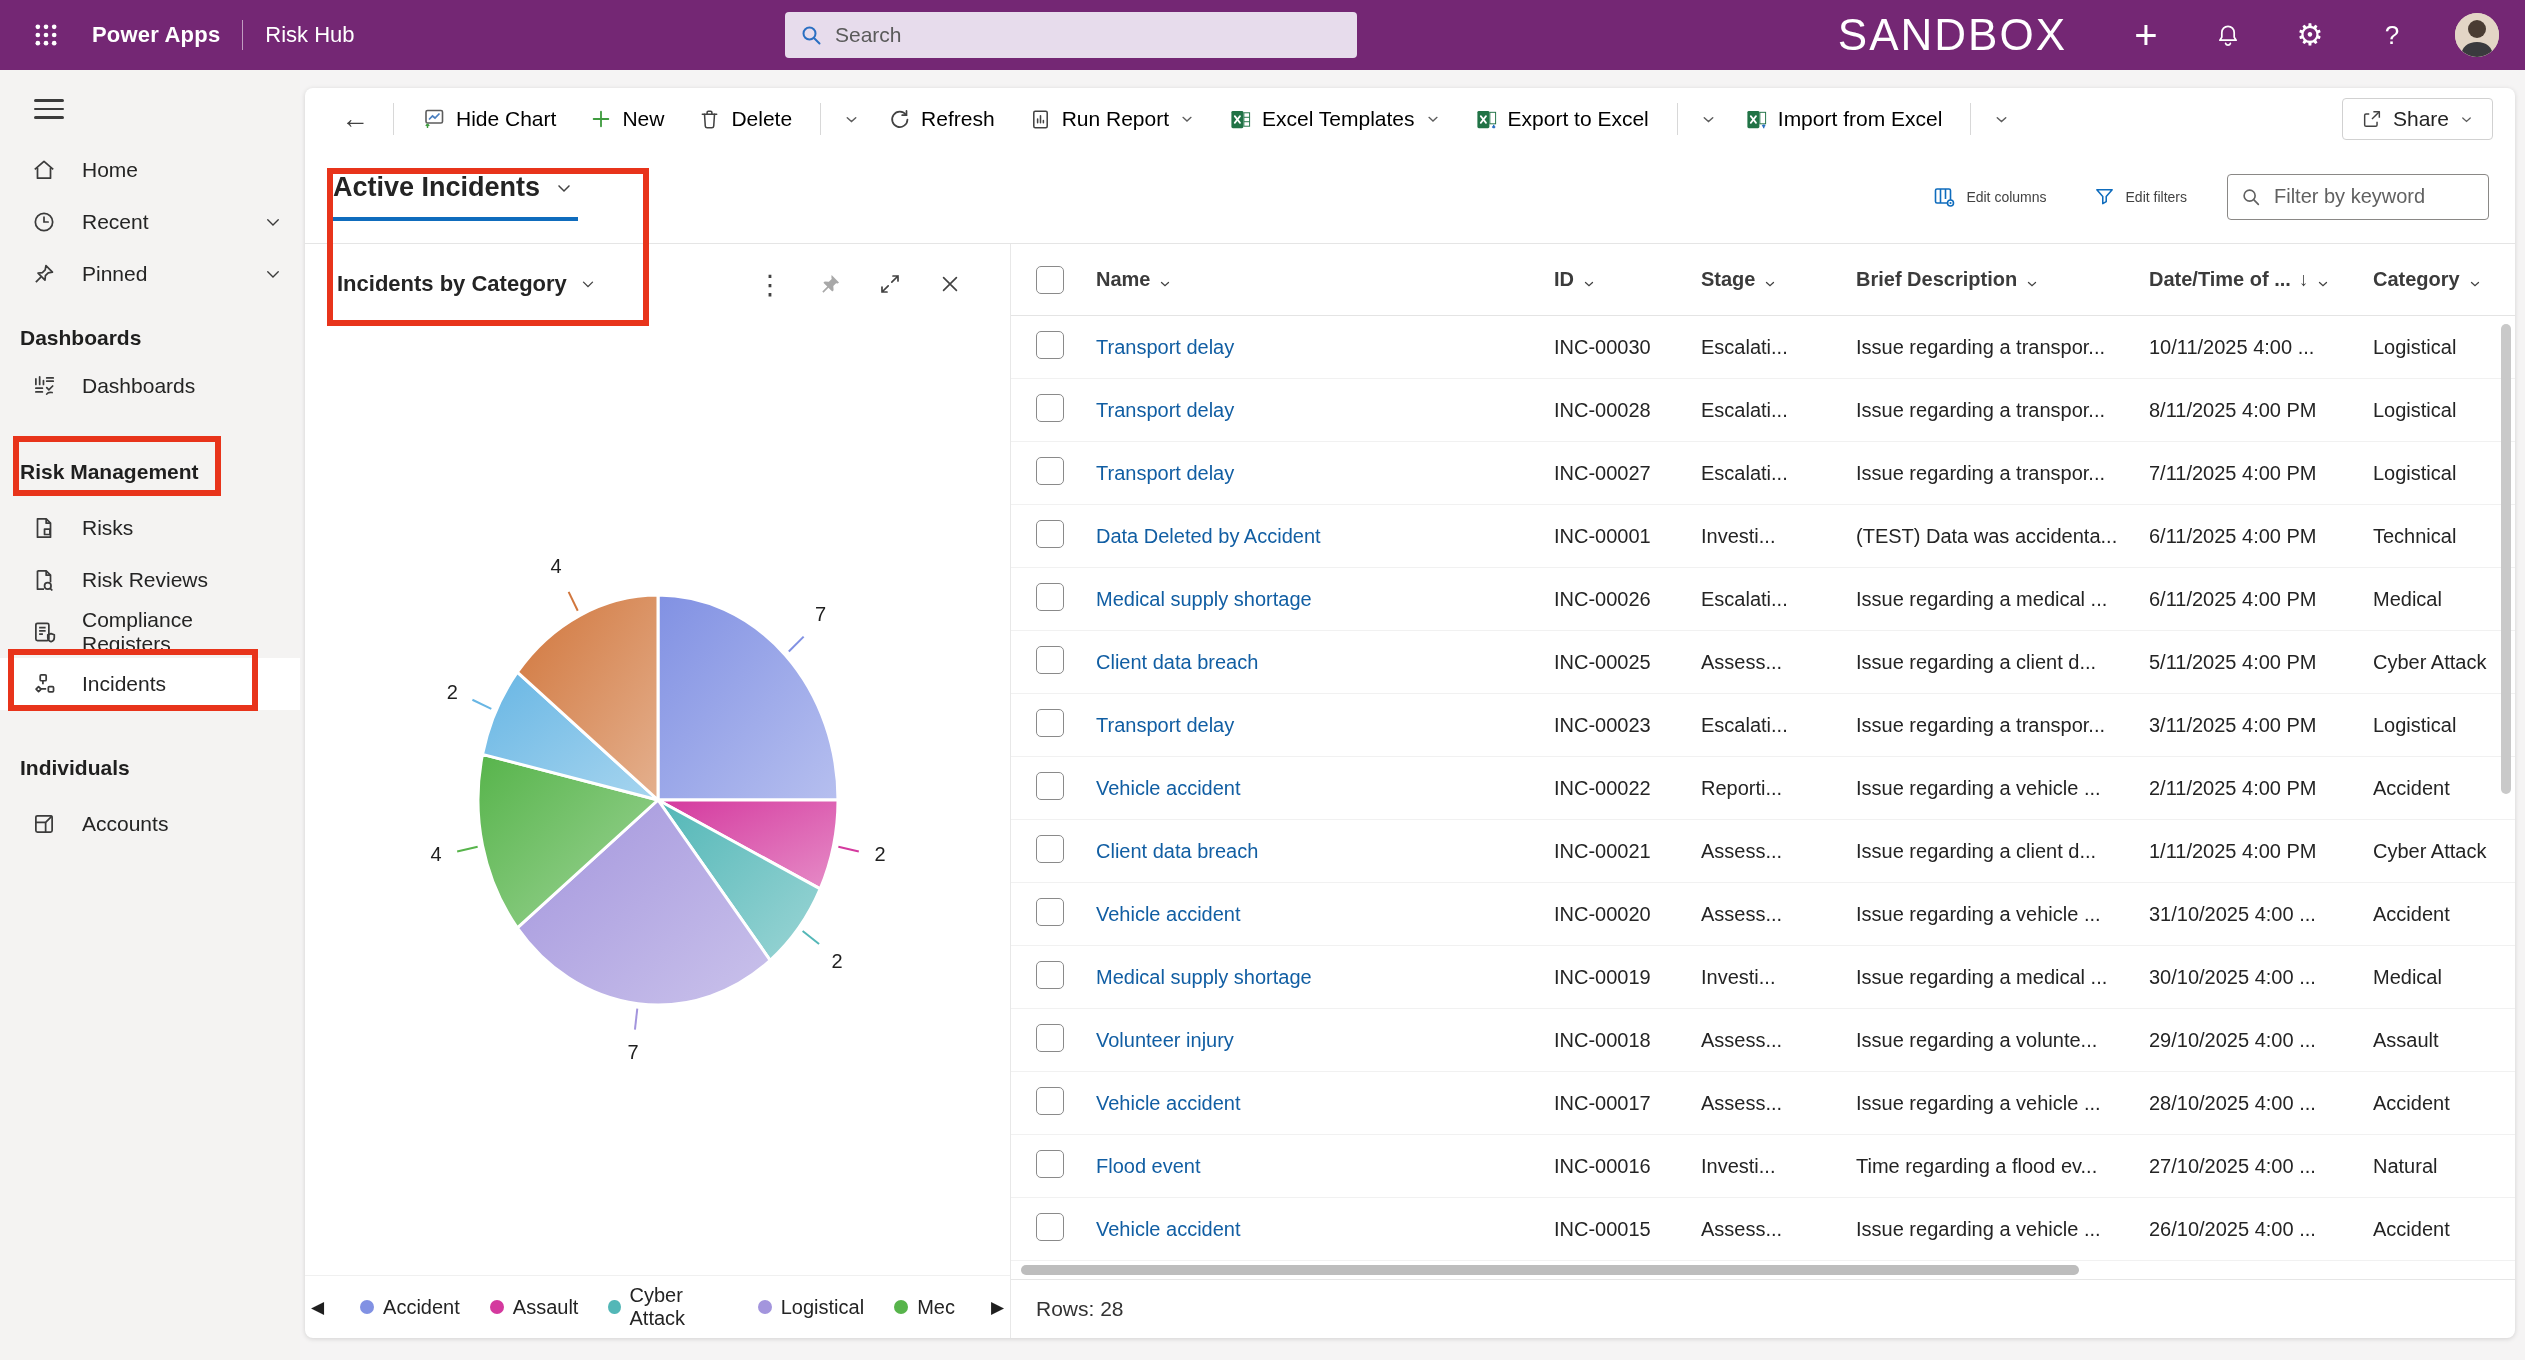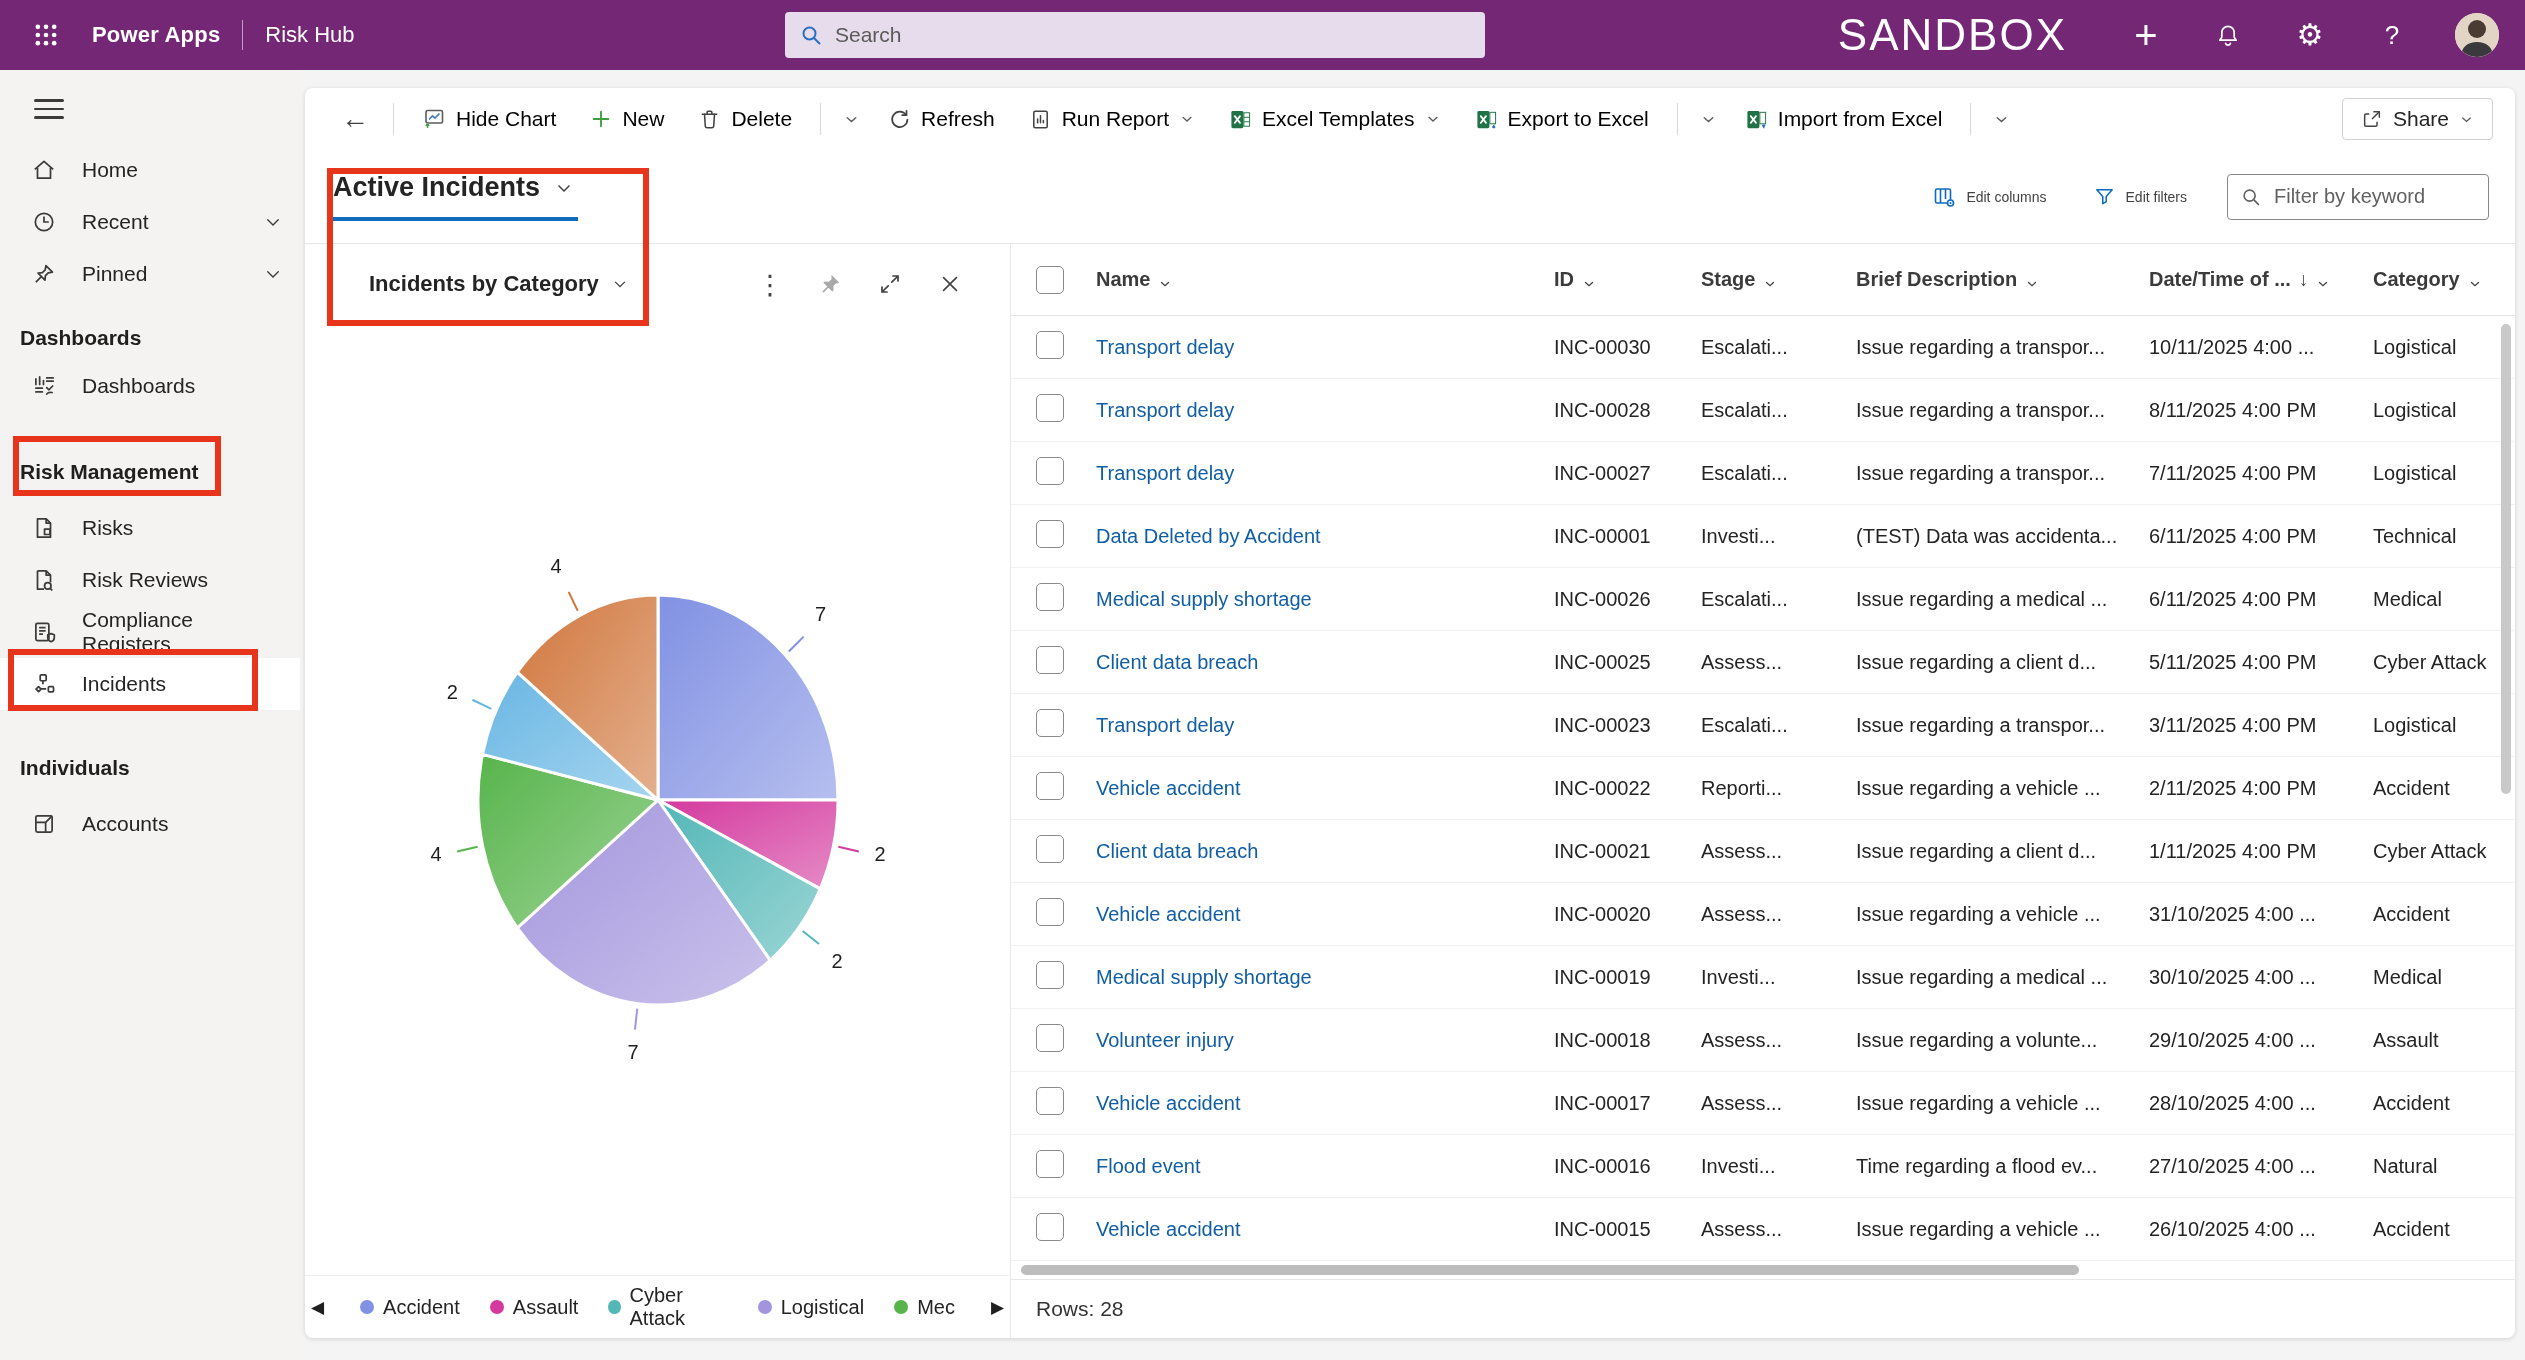--- a/index.html
+++ b/index.html
@@ -5,21 +5,21 @@
   html,body{margin:0;padding:0;}
   body{width:2525px;height:1360px;font-family:"Liberation Sans",sans-serif;-webkit-font-smoothing:antialiased;}
   .page{position:relative;width:2525px;height:1360px;background:#f5f4f4;overflow:hidden;}
 
   
   .topbar{position:absolute;top:0;left:0;right:0;height:70px;background:#742774;display:flex;align-items:center;color:#fff;padding:0 26px;box-sizing:border-box;}
   .waffle{width:40px;height:40px;display:flex;align-items:center;justify-content:center;margin-right:26px;cursor:pointer;background:none;border:none;}
   .appname{font-size:22px;font-weight:bold;letter-spacing:.2px;}
   .tb-divider{width:1px;height:30px;background:rgba(255,255,255,.55);margin:0 22px;}
   .envname{font-size:22px;font-weight:normal;}
-  .tb-search{position:absolute;left:785px;top:12px;width:700px;height:46px;background:#e7dcec;border-radius:4px;display:flex;align-items:center;padding:16px 14px;box-sizing:border-box;gap:10px;justify-content:flex-end;}
+  .tb-search{position:absolute;left:785px;top:12px;width:572px;height:46px;background:#e7dcec;border-radius:4px;display:flex;align-items:center;padding:16px 14px;box-sizing:border-box;gap:10px;justify-content:flex-end;}
   .tb-search input{border:none;background:transparent;outline:none;font-size:21px;color:#444;width:100%;font-family:inherit;}
   .tb-search input::placeholder{color:#5a5a5a;}
   .tb-right{margin-left:auto;display:flex;align-items:center;gap:44px;}
   .sandbox{font-size:44px;font-weight:300;letter-spacing:2px;line-height:1;margin-right:16px;font-family:"Liberation Sans",sans-serif;}
   .tb-ico{font-size:30px;line-height:1;color:#fff;background:none;border:none;cursor:pointer;display:flex;align-items:center;justify-content:center;width:38px;height:38px;}
   .tb-plus{font-size:40px;font-weight:200;}
   .avatar{width:44px;height:44px;border-radius:50%;background:#e6d8c8;overflow:hidden;display:flex;align-items:flex-end;justify-content:center;border:none;cursor:pointer;padding:0;}
 
   
   .sidebar{position:absolute;top:70px;left:0;width:300px;bottom:0;background:#f4f3f2;box-sizing:border-box;padding-top:14px;}
@@ -48,21 +48,21 @@
   .view-selector{display:inline-flex;align-items:center;gap:14px;font-size:27px;font-weight:bold;color:#242424;border-bottom:4px solid #0f6cbd;padding:0 4px 14px 2px;cursor:pointer;background:none;border-top:none;border-left:none;border-right:none;font-family:inherit;}
   .viewrow-right{margin-left:auto;display:flex;align-items:center;gap:34px;}
   .link-btn{display:flex;align-items:center;gap:10px;font-size:14px;color:#424242;background:none;border:none;cursor:pointer;font-family:inherit;}
   .filter-box{display:flex;align-items:center;gap:10px;border:1px solid #8a8886;border-radius:4px;height:46px;width:262px;padding:0 12px;box-sizing:border-box;background:#fff;}
   .filter-box input{border:none;outline:none;font-size:20px;color:#444;width:100%;font-family:inherit;background:transparent;}
   .filter-box input::placeholder{color:#616161;}
 
   
   .cbody{flex:1;display:flex;min-height:0;}
   .chart-panel{width:705px;flex:none;display:flex;flex-direction:column;min-height:0;}
-  .chart-header{height:80px;flex:none;display:flex;align-items:center;padding:0 44px 0 36px;box-sizing:border-box;margin-left:22px;}
+  .chart-header{height:80px;flex:none;display:flex;align-items:center;padding:0 44px 0 26px;box-sizing:border-box;}
   .chart-selector{display:inline-flex;align-items:center;gap:12px;font-size:22px;font-weight:bold;color:#242424;background:none;border:none;cursor:pointer;font-family:inherit;}
   .chart-tools{margin-left:auto;display:flex;align-items:center;gap:28px;}
   .ct-btn{background:none;border:none;cursor:pointer;display:flex;align-items:center;justify-content:center;width:32px;height:32px;padding:0;font-size:27px;color:#424242;}
   .chart-area{flex:1;display:flex;align-items:center;justify-content:center;min-height:0;}
   .legend{height:62px;flex:none;border-top:1px solid #f0f0f0;display:flex;align-items:center;justify-content:center;gap:30px;font-size:20px;color:#242424;}
   .lgitem{display:inline-flex;align-items:center;gap:9px;cursor:pointer;}
   .lgdot{width:14px;height:14px;border-radius:50%;display:inline-block;}
   .lgarrow{font-size:17px;color:#1f1f1f;cursor:pointer;padding:0 6px;}
 
   

